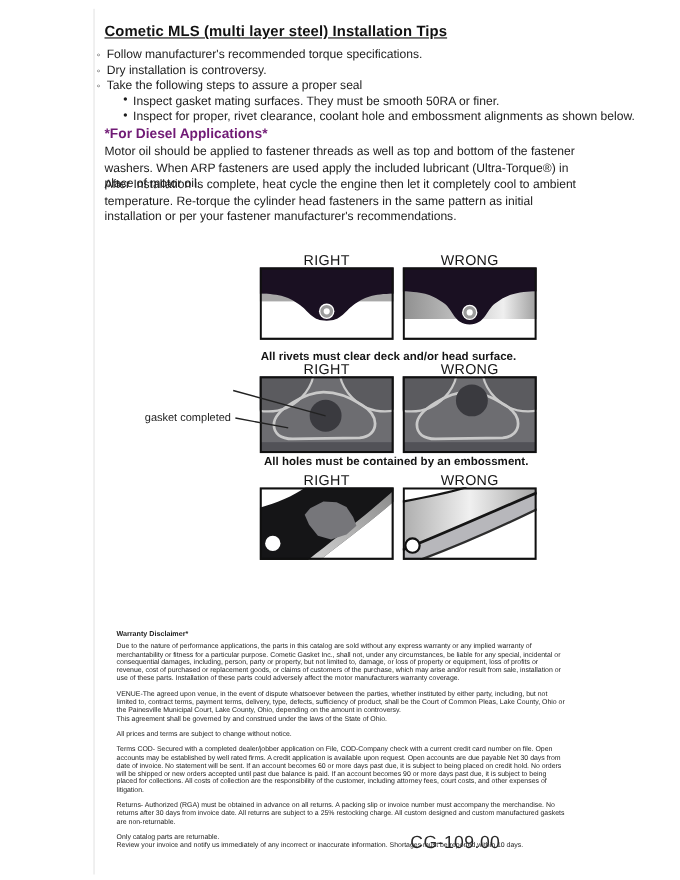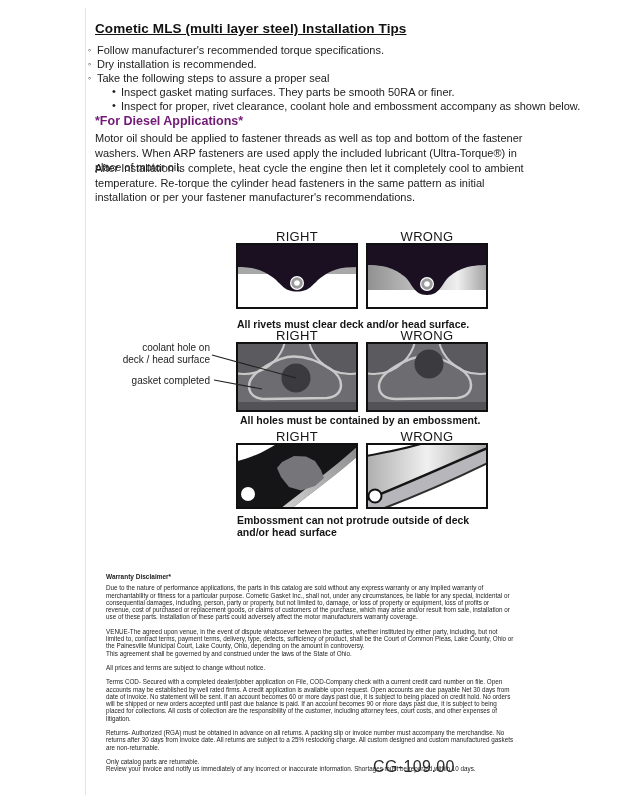--- a/index.html
+++ b/index.html
@@ -81,33 +81,33 @@
 
   <div id="doc-title" class="abs">Cometic MLS (multi layer steel) Installation Tips</div>
 
   <div id="tips-list" class="abs">
     <div class="tip-row">
       <span class="tip-marker open">◦</span>
       <span class="tip-text">Follow manufacturer's recommended torque specifications.</span>
     </div>
     <div class="tip-row">
       <span class="tip-marker open">◦</span>
-      <span class="tip-text">Dry installation is recommended.</span>
+      <span class="tip-text">Dry installation is controversy.</span>
     </div>
     <div class="tip-row">
       <span class="tip-marker open">◦</span>
       <span class="tip-text">Take the following steps to assure a proper seal</span>
     </div>
     <div class="tip-row sub">
       <span class="tip-marker filled">•</span>
-      <span class="tip-text">Inspect gasket mating surfaces.  They parts be smooth 50RA or finer.</span>
+      <span class="tip-text">Inspect gasket mating surfaces.  They must be smooth 50RA or finer.</span>
     </div>
     <div class="tip-row sub">
       <span class="tip-marker filled">•</span>
-      <span class="tip-text">Inspect for proper, rivet clearance, coolant hole and embossment accompany as shown below.</span>
+      <span class="tip-text">Inspect for proper, rivet clearance, coolant hole and embossment alignments as shown below.</span>
     </div>
   </div>
 
   <div id="diesel-heading" class="abs">*For Diesel Applications*</div>
   <div id="diesel-para1" class="abs body-para">Motor oil should be applied to fastener threads as well as top and bottom of the fastener washers. When ARP fasteners are used apply the included lubricant (Ultra-Torque®) in place of motor oil.</div>
   <div id="diesel-para2" class="abs body-para">After Installation is complete, heat cycle the engine then let it completely cool to ambient temperature. Re-torque the cylinder head fasteners in the same pattern as initial installation or per your fastener manufacturer's recommendations.</div>
 
   <div id="d1-right-label" class="abs rw-label">RIGHT</div>
   <div id="d1-wrong-label" class="abs rw-label">WRONG</div>
 
@@ -137,24 +137,20 @@
       <circle cx="61" cy="41" r="7" fill="#ffffff"></circle>
       <circle cx="61" cy="41" r="4.3" fill="none" stroke="#9b9b9b" stroke-width="3"></circle>
       <rect x="1" y="1" width="120" height="64" fill="none" stroke="#101010" stroke-width="2"></rect>
     </svg>
   </div>
   <div id="d1-caption" class="abs caption">All rivets must clear deck and/or head surface.</div>
 
   <div id="d2-right-label" class="abs rw-label">RIGHT</div>
   <div id="d2-wrong-label" class="abs rw-label">WRONG</div>
 
-  <div id="callout-coolant" class="abs callout">
-    <div>coolant hole on</div>
-    <div>deck / head surface</div>
-  </div>
   <div id="callout-embossment" class="abs callout">gasket completed</div>
 
   <div id="d2-right-box" class="abs dbox tall">
     <svg viewBox="0 0 122 70">
       <rect width="122" height="70" fill="#6d6d71"></rect>
       <circle cx="8" cy="-10" r="42" fill="#5b5b5f" stroke="#c9c9c9" stroke-width="2"></circle>
       <circle cx="114" cy="-10" r="42" fill="#5b5b5f" stroke="#c9c9c9" stroke-width="2"></circle>
       <rect x="1" y="60" width="120" height="9" fill="#525257"></rect>
       <path d="M13,44 C13,36 20,30 30,24 C40,18 50,14.5 58,14.5 C70,14.5 82,19 93,26 C101,31 105,37 105,43 C105,50 100,55.5 91,56 L30,57 C19,57 13,52 13,44 Z" fill="none" stroke="#c9c9c9" stroke-width="2.5"></path>
       <circle cx="60" cy="36" r="14.5" fill="#3a3a3f"></circle>
@@ -212,24 +208,20 @@
       <rect width="122" height="66" fill="#ffffff"></rect>
       <path d="M0,13 C22,9 40,5.5 58,0 H122 V5 C82,22 40,41 0,57 Z" fill="url(#gw3)"></path>
       <path d="M0,57 C40,41 82,22 122,5 V20 C85,38 48,54 16,66 H0 Z" fill="#b7b7bb"></path>
       <path d="M0,13 C22,9 40,5.5 58,0" stroke="#151515" stroke-width="2" fill="none"></path>
       <path d="M0,57 C40,41 82,22 122,5" stroke="#151515" stroke-width="2.5" fill="none"></path>
       <path d="M122,20 C85,38 48,54 16,66" stroke="#2e2e2e" stroke-width="2" fill="none"></path>
       <circle cx="9" cy="53" r="6.5" fill="#ffffff" stroke="#111111" stroke-width="2"></circle>
       <rect x="1" y="1" width="120" height="64" fill="none" stroke="#101010" stroke-width="2"></rect>
     </svg>
   </div>
-  <div id="d3-caption" class="abs caption">
-    <div>Embossment can not protrude outside of deck</div>
-    <div>and/or head surface</div>
-  </div>
 
   <div id="disclaimer" class="abs">
     <p id="disclaimer-heading">Warranty Disclaimer*</p>
     <p class="disc first">Due to the nature of performance applications, the parts in this catalog are sold without any express warranty or any implied warranty of merchantability or fitness for a particular purpose.  Cometic Gasket Inc., shall not, under any circumstances, be liable for any special, incidental or consequential damages, including, person, party or property, but not limited to, damage, or loss of property or equipment, loss of profits or revenue, cost of purchased or replacement goods, or claims of customers of the purchase, which may arise and/or result from sale, installation or use of these parts.  Installation of these parts could adversely affect the motor manufacturers warranty coverage.</p>
     <p class="disc">VENUE-The agreed upon venue, in the event of dispute whatsoever between the parties, whether instituted by either party, including, but not limited to, contract terms, payment terms, delivery, type, defects, sufficiency of product, shall be the Court of Common Pleas, Lake County, Ohio or the Painesville Municipal Court, Lake County, Ohio, depending on the amount in controversy.</p>
     <p class="disc tight">This agreement shall be governed by and construed under the laws of the State of Ohio.</p>
     <p class="disc">All prices and terms are subject to change without notice.</p>
     <p class="disc">Terms COD- Secured with a completed dealer/jobber application on File, COD-Company check with a current credit card number on file.  Open accounts may be established by well rated firms.  A credit application is available upon request.  Open accounts are due payable Net 30 days from date of invoice.  No statement will be sent.  If an account becomes 60 or more days past due, it is subject to being placed on credit hold.  No orders will be shipped or new orders accepted until past due balance is paid.  If an account becomes 90 or more days past due, it is subject to being placed for collections.  All costs of collection are the responsibility of the customer, including attorney fees, court costs, and other expenses of litigation.</p>
     <p class="disc">Returns- Authorized (RGA) must be obtained in advance on all returns.  A packing slip or invoice number must accompany the merchandise.  No returns after 30 days from invoice date.  All returns are subject to a 25% restocking charge.  All custom designed and custom manufactured gaskets are non-returnable.</p>
     <p class="disc">Only catalog parts are returnable.</p>

